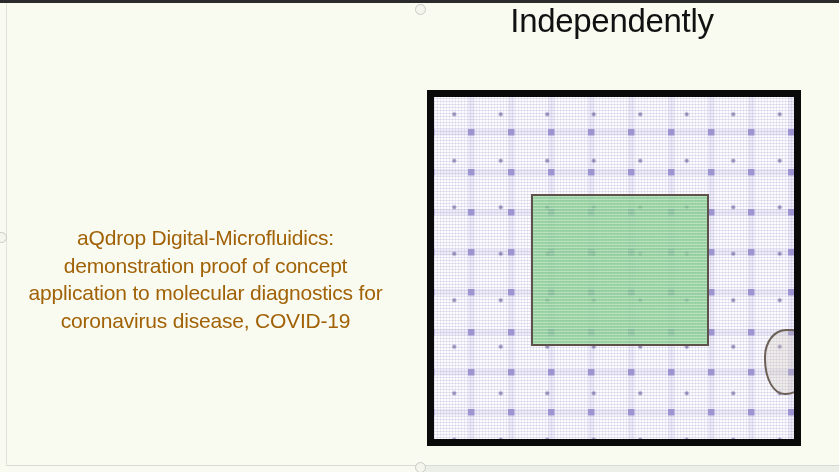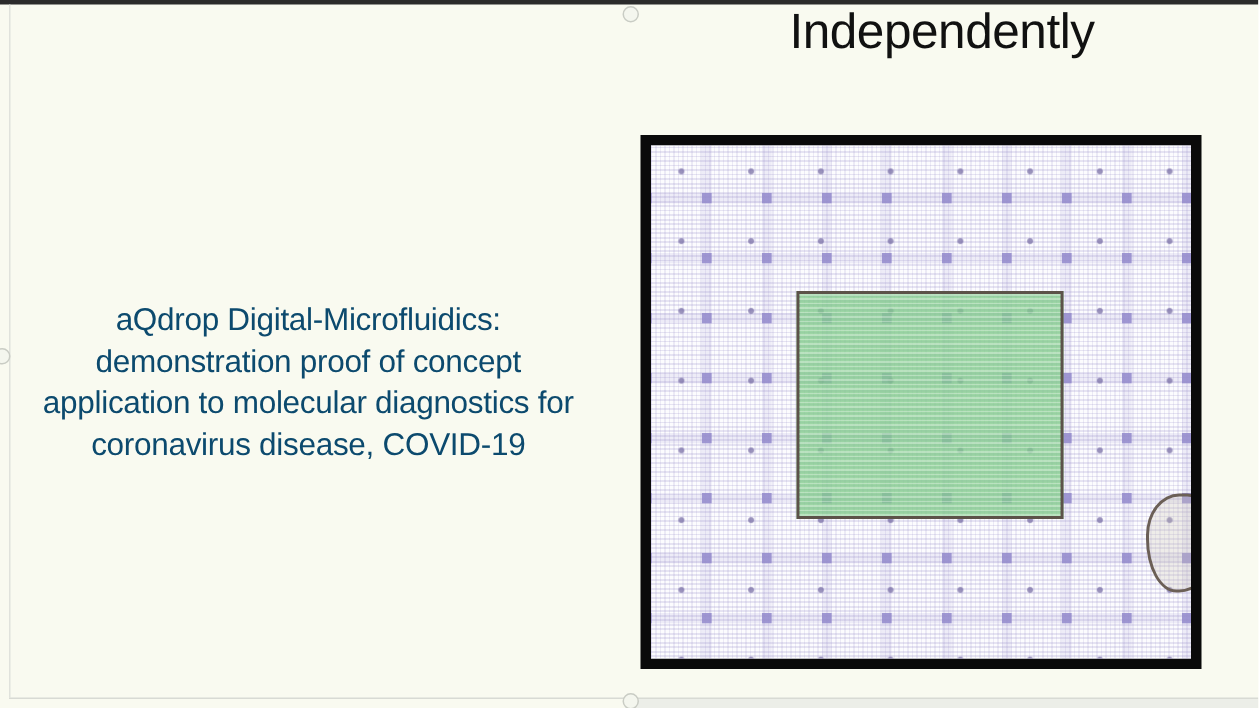--- a/index.html
+++ b/index.html
@@ -51,33 +51,33 @@
     background: #f4f6ee;
   }
   .handle-top    { left: 415px; top: 4px; }
   .handle-bottom { left: 415px; top: 462px; }
   .handle-left   { left: -4px;  top: 232px; }
 
   
   .caption {
     position: absolute;
     left: 18px;
-    top: 200px;
+    top: 224px;
     width: 375px;
     text-align: center;
     font-size: 21px;
     line-height: 1.32;
-    color: #0c4a6e;
+    color: #a16207;
     letter-spacing: -0.2px;
   }
 
   
   .title {
     position: absolute;
-    left: 428px;
+    left: 412px;
     top: 2px;
     width: 400px;
     text-align: center;
     font-size: 33px;
     line-height: 1.18;
     color: #111111;
     letter-spacing: -0.3px;
   }
   .title-line { display: block; }
 

